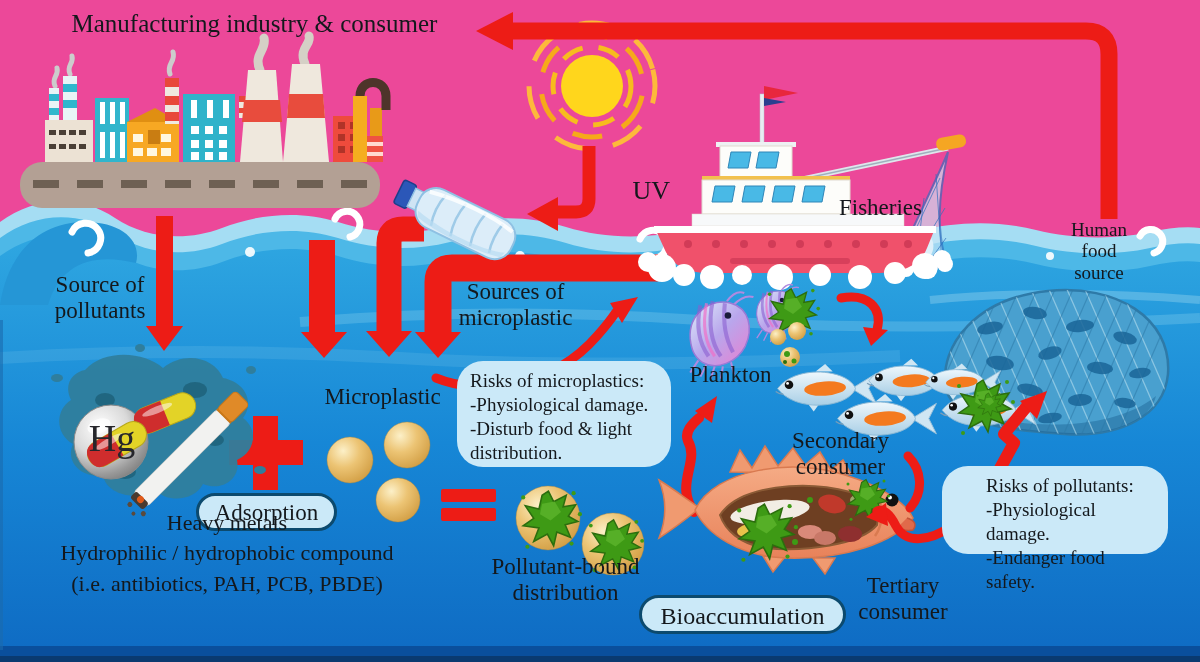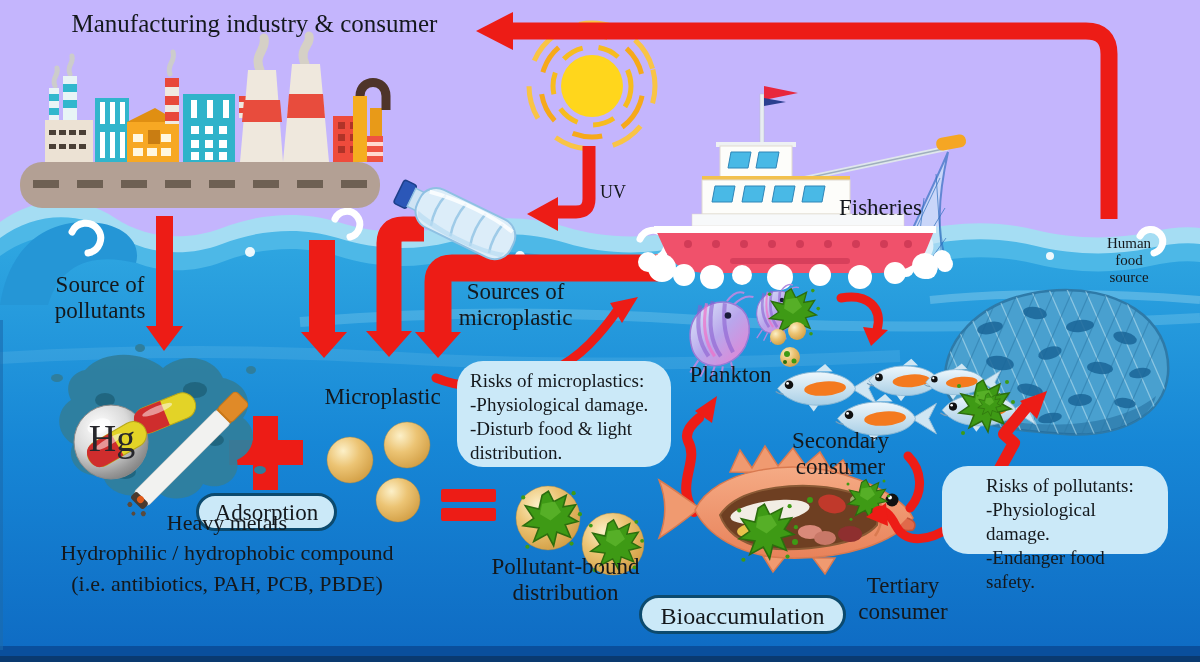--- a/index.html
+++ b/index.html
@@ -1,30 +1,30 @@
 <!DOCTYPE html>
 <html><head>
 <meta charset="utf-8">
 <style>
   html,body{margin:0;padding:0;background:#e9e9e9;}
-  #stage{position:relative;width:1200px;height:662px;background:#c4b5fd;overflow:hidden;
+  #stage{position:relative;width:1200px;height:662px;background:#ec4899;overflow:hidden;
          font-family:"Liberation Serif",serif;color:#14181c;}
   svg{position:absolute;left:0;top:0;display:block;}
   .lbl{position:absolute;z-index:7;white-space:pre-line;text-align:center;line-height:1.14;
        color:#14181c;font-size:22px;}
   .left{text-align:center;}
   .callout{position:absolute;z-index:6;background:#cbe9f8;border-radius:26px;
            white-space:pre-line;line-height:1.26;font-size:19px;text-align:left;
            padding:8px 13px;box-sizing:border-box;color:#14181c;}
   .callout.bordered{border:3px solid #0c4a6e;text-align:center;padding:3px 10px;}
   #title{left:62px;top:10px;width:385px;font-size:25px;z-index:7;}
   #lbl-macro{left:398px;top:158px;width:160px;font-size:23px;}
-  #lbl-uv{left:600px;top:182px;width:70px;font-size:18px;text-align:left;}
+  #lbl-uv{left:600px;top:176px;width:70px;font-size:26px;text-align:right;}
   #lbl-fisheries{left:818px;top:195px;width:125px;font-size:23px;}
-  #lbl-human{left:1068px;top:219px;width:122px;font-size:15px;line-height:1.12;margin-top:16px;}
+  #lbl-human{left:1038px;top:219px;width:122px;font-size:19px;line-height:1.12;}
   #lbl-srcpol{left:30px;top:272px;width:140px;font-size:23px;}
   #lbl-srcmicro{left:438px;top:279px;width:155px;font-size:23px;}
   #lbl-micro{left:310px;top:384px;width:145px;font-size:23px;}
   #lbl-plankton{left:678px;top:362px;width:105px;font-size:23px;}
   #lbl-secondary{left:778px;top:428px;width:125px;font-size:23px;}
   #lbl-tertiary{left:843px;top:573px;width:120px;font-size:23px;}
   #lbl-pbound{left:468px;top:554px;width:195px;font-size:23px;}
   #lbl-list{left:42px;top:508px;width:370px;font-size:22px;line-height:1.38;}
   #lbl-hg{left:82px;top:417px;width:60px;font-size:38px;color:#26262b;z-index:7;}
   #box-adsorption{left:196px;top:493px;width:141px;height:38px;font-size:23px;}

